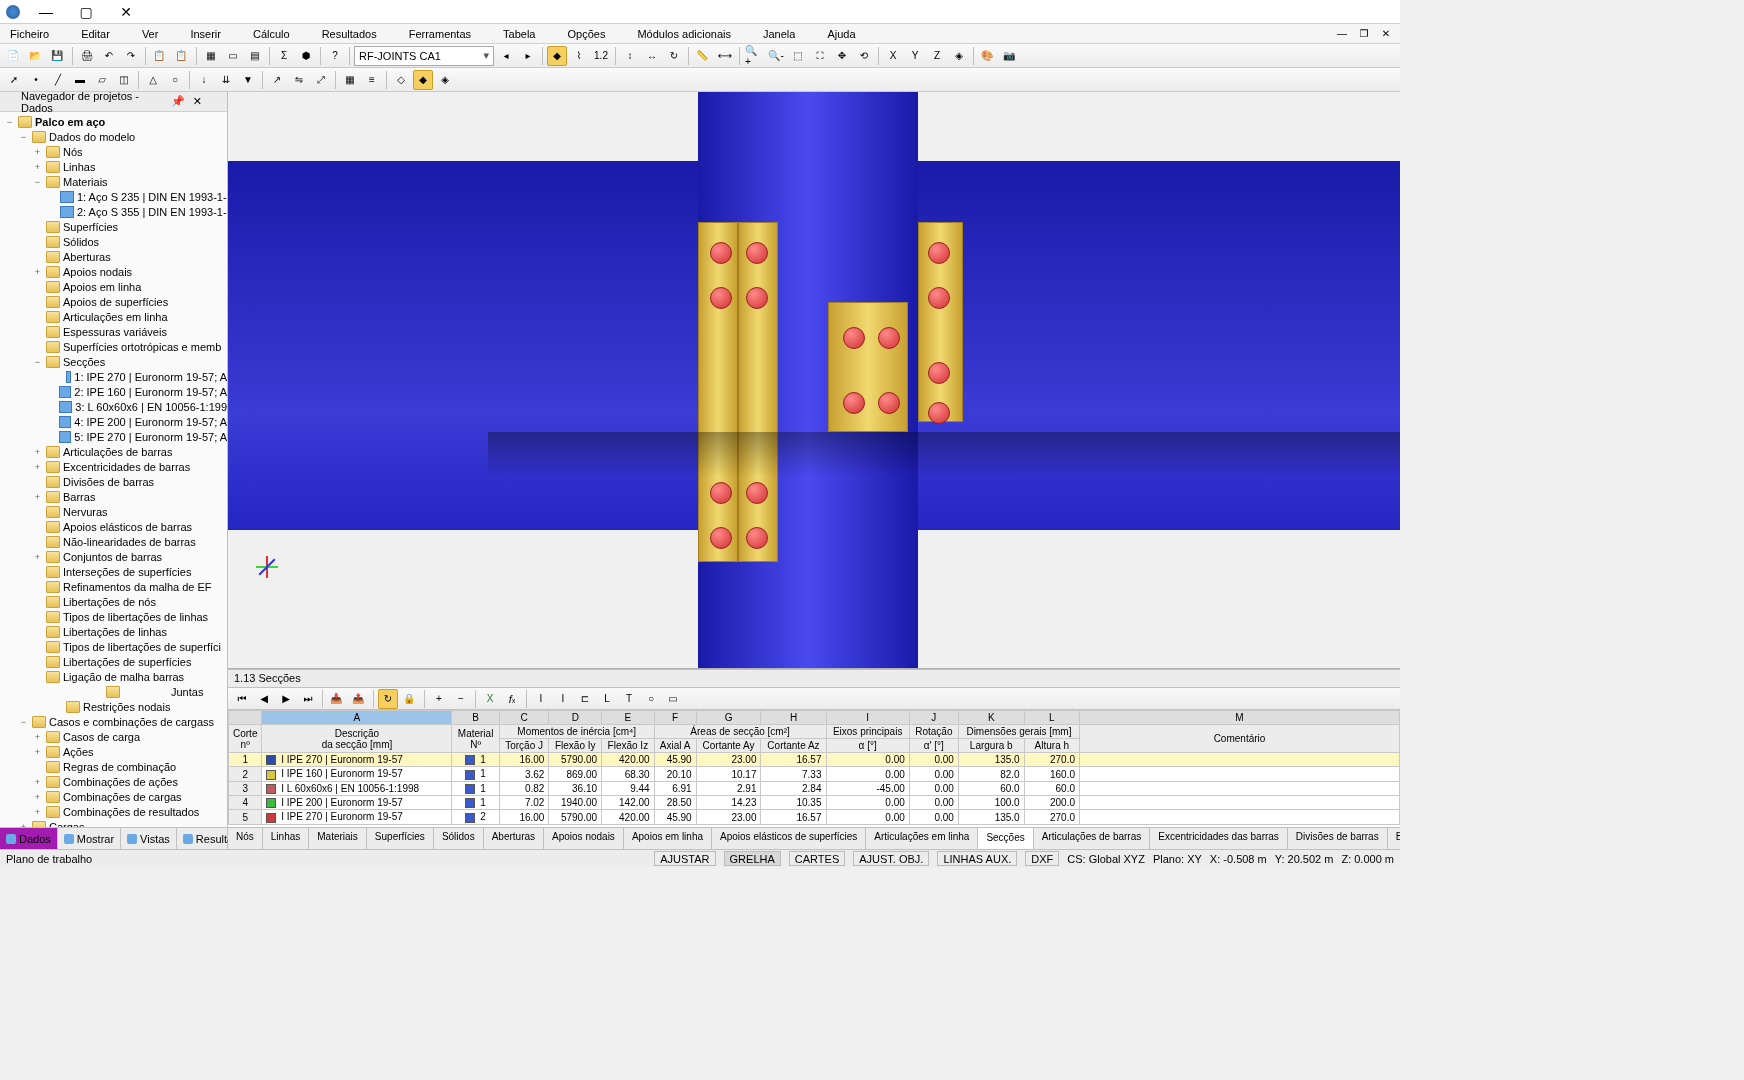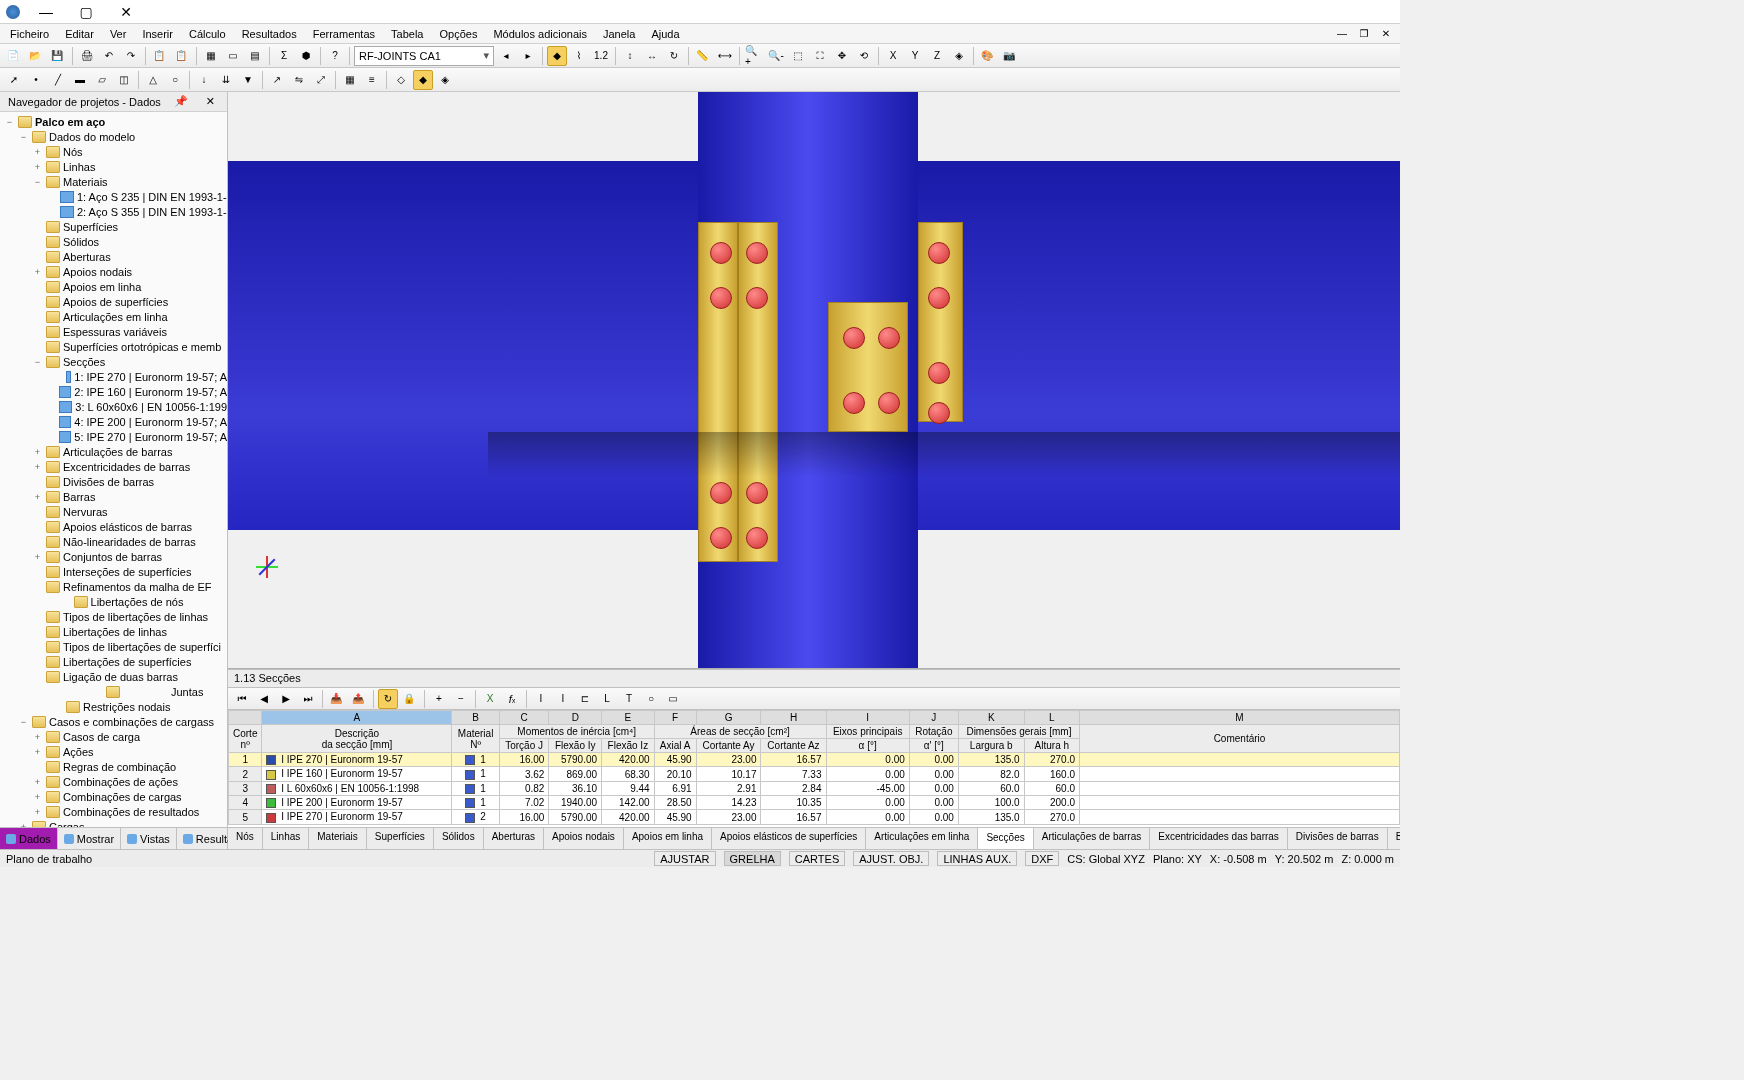--- a/index.html
+++ b/index.html
@@ -2,31 +2,31 @@
 <html><head>
 <meta charset="utf-8">
 <style>
 * { margin: 0; padding: 0; box-sizing: border-box; font-family: "Segoe UI", Tahoma, sans-serif; font-size: 11px; }
 body { background: #f0f0f0; width: 1400px; height: 867px; overflow: hidden; display: flex; flex-direction: column; }
 .titlebar { background: #fff; height: 24px; display: flex; align-items: center; padding: 0 6px; border-bottom: 1px solid #d0d0d0; }
 .titlebar .icon { width: 14px; height: 14px; margin-right: 6px; background: radial-gradient(circle,#4a90d9,#2a5a99); border-radius: 50%; }
 .titlebar .title { flex: 1; }
 .win-controls { display: flex; gap: 0; }
 .win-controls span { width: 40px; height: 22px; display: flex; align-items: center; justify-content: center; cursor: pointer; font-size: 14px; }
-.menubar { background: #f5f5f5; height: 20px; display: flex; align-items: center; padding: 0 4px; gap: 4px; border-bottom: 1px solid #d0d0d0; }
+.menubar { background: #f5f5f5; height: 20px; display: flex; align-items: center; padding: 0 4px; gap: 20px; border-bottom: 1px solid #d0d0d0; }
 .menubar span { padding: 2px 6px; cursor: pointer; }
 .mdi-controls { margin-left: auto; display: flex; gap: 2px; }
 .toolbar { background: linear-gradient(#fafafa,#ececec); height: 24px; display: flex; align-items: center; padding: 2px 4px; gap: 2px; border-bottom: 1px solid #c9c9c9; }
 .tbtn { width: 20px; height: 20px; display: inline-flex; align-items: center; justify-content: center; border: 1px solid transparent; cursor: pointer; border-radius: 2px; font-size: 10px; }
 .sep { width: 1px; height: 18px; background: #c0c0c0; margin: 0 2px; }
 .combo { height: 20px; border: 1px solid #aaa; background: #fff; padding: 0 18px 0 4px; position: relative; min-width: 140px; display: inline-flex; align-items: center; }
 .combo::after { content: "▾"; position: absolute; right: 4px; color: #555; }
 .main { flex: 1; display: flex; overflow: hidden; }
 .nav { width: 228px; background: #fafafa; border-right: 1px solid #c0c0c0; display: flex; flex-direction: column; }
-.nav-title { height: 20px; padding: 2px 8px; background: #ececec; display: flex; align-items: center; border-bottom: 1px solid #d0d0d0; }
+.nav-title { height: 20px; padding: 2px 21px; background: #ececec; display: flex; align-items: center; border-bottom: 1px solid #d0d0d0; }
 .nav-title .pin, .nav-title .x { margin-left: auto; cursor: pointer; padding: 0 4px; }
 .tree { flex: 1; overflow-y: auto; overflow-x: hidden; padding: 2px 0; }
 .tree-item { display: flex; align-items: center; height: 15px; padding-left: 6px; white-space: nowrap; cursor: pointer; }
 .tree-item .tgl { width: 11px; text-align: center; color: #666; font-size: 9px; }
 .tree-item .ico { width: 14px; height: 12px; margin: 0 3px; display: inline-block; }
 .ico.folder { background: linear-gradient(#f7e39a,#e8c158); border: 1px solid #caa43a; border-radius: 1px; }
 .ico.item { background: #6aa9e6; border: 1px solid #3a7ac0; }
 .tree-item.bold > .lbl { font-weight: bold; }
 .nav-tabs { height: 22px; display: flex; background: #ececec; border-top: 1px solid #c0c0c0; }
 .nav-tab { padding: 3px 6px; border-right: 1px solid #c0c0c0; cursor: pointer; display: flex; align-items: center; gap: 3px; font-size: 10px; }
@@ -346,21 +346,21 @@
           <div class="tree-item" style="padding-left: 32px;">
             <span class="tgl"></span>
             <span class="ico folder"></span>
             <span class="lbl">Interseções de superfícies</span>
           </div>
           <div class="tree-item" style="padding-left: 32px;">
             <span class="tgl"></span>
             <span class="ico folder"></span>
             <span class="lbl">Refinamentos da malha de EF</span>
           </div>
-          <div class="tree-item" style="padding-left: 16px; justify-content: center;">
+          <div class="tree-item" style="padding-left: 32px;">
             <span class="tgl"></span>
             <span class="ico folder"></span>
             <span class="lbl">Libertações de nós</span>
           </div>
           <div class="tree-item" style="padding-left: 32px;">
             <span class="tgl"></span>
             <span class="ico folder"></span>
             <span class="lbl">Tipos de libertações de linhas</span>
           </div>
           <div class="tree-item" style="padding-left: 32px;">
@@ -374,21 +374,21 @@
             <span class="lbl">Tipos de libertações de superfíci</span>
           </div>
           <div class="tree-item" style="padding-left: 32px;">
             <span class="tgl"></span>
             <span class="ico folder"></span>
             <span class="lbl">Libertações de superfícies</span>
           </div>
           <div class="tree-item" style="padding-left: 32px;">
             <span class="tgl"></span>
             <span class="ico folder"></span>
-            <span class="lbl">Ligação de duas barras</span>
+            <span class="lbl">Ligação de malha barras</span>
           </div>
           <div class="tree-item" style="padding-left: 44px; gap: 48px;">
             <span class="tgl"></span>
             <span class="ico folder"></span>
             <span class="lbl">Juntas</span>
           </div>
           <div class="tree-item" style="padding-left: 32px; margin-left: 20px;">
             <span class="tgl"></span>
             <span class="ico folder"></span>
             <span class="lbl">Restrições nodais</span>

